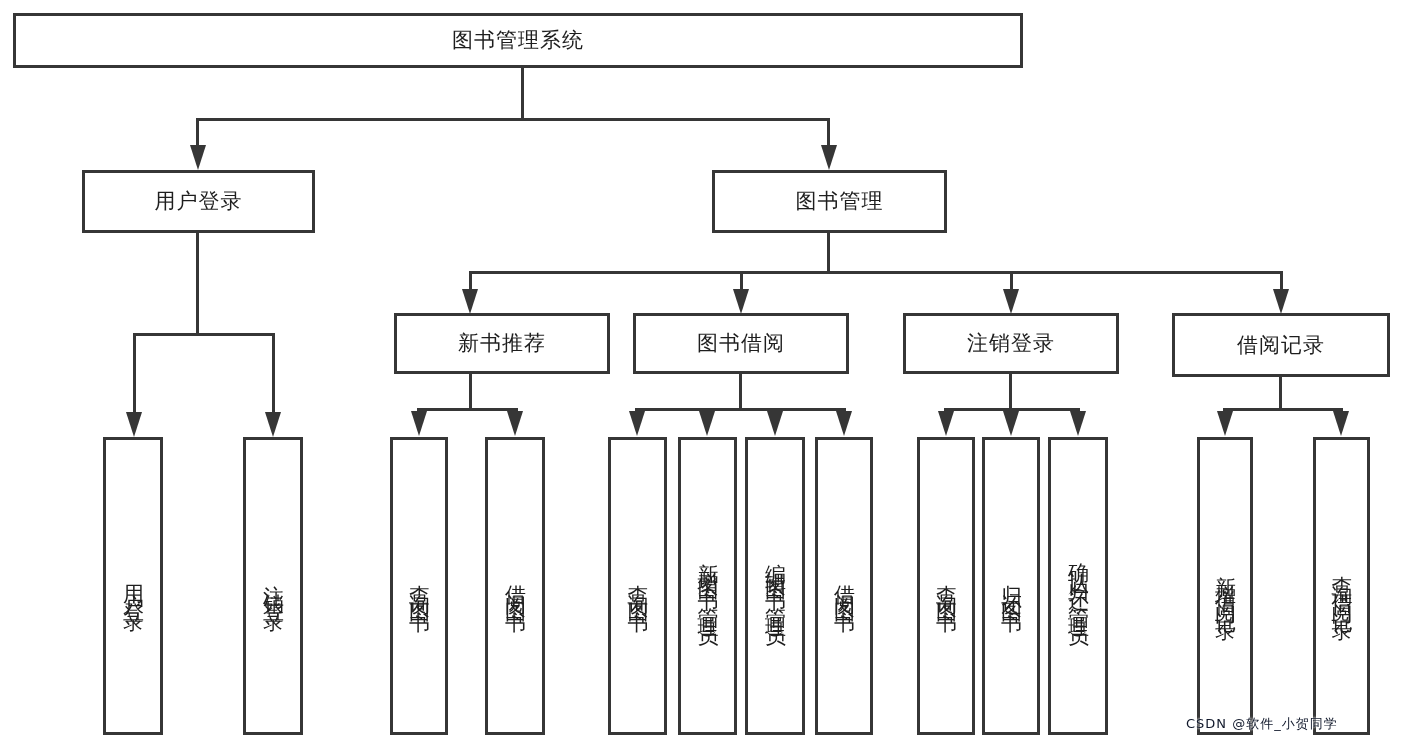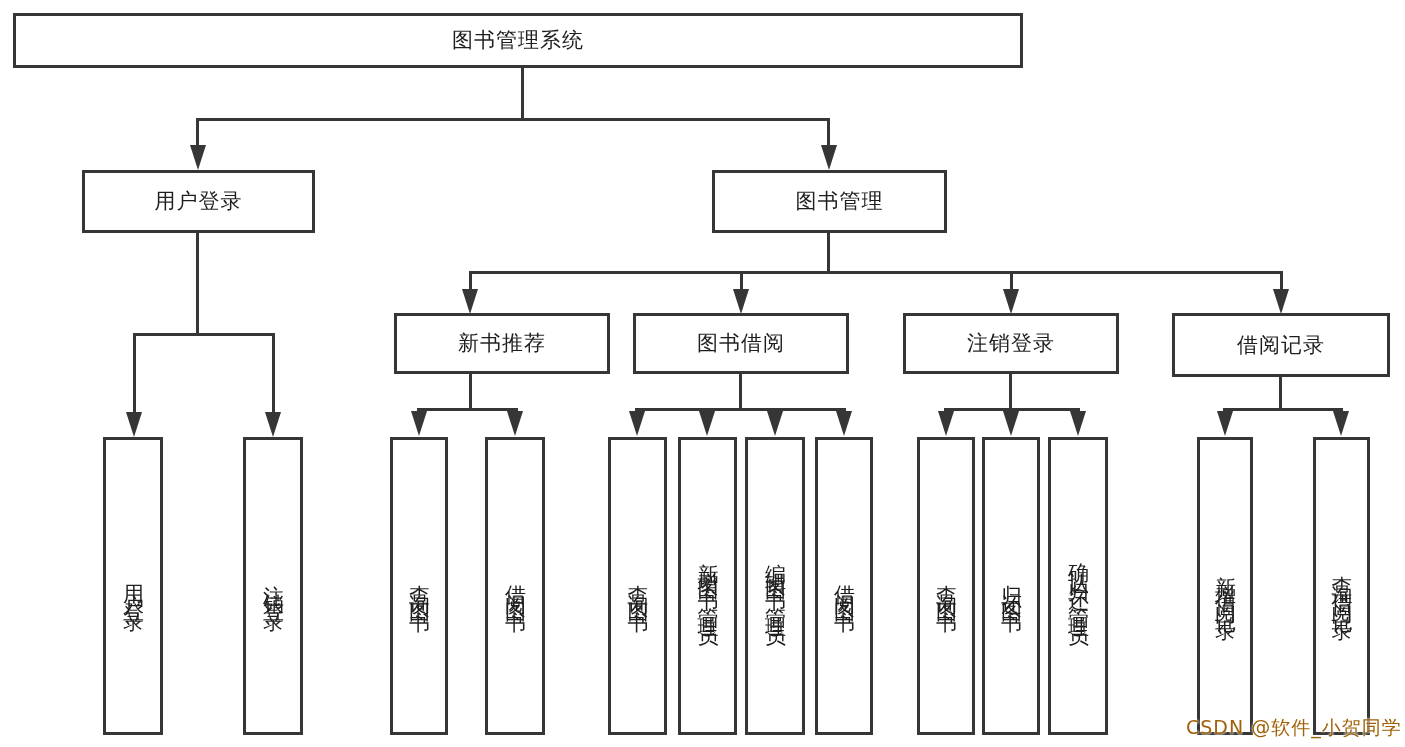--- a/index.html
+++ b/index.html
@@ -19,21 +19,21 @@
     font-size:21px;color:#1e1e1e;letter-spacing:9px;line-height:1;white-space:nowrap;
   }
   .line{position:absolute;background:#363636;}
   .arrow{
     position:absolute;width:0;height:0;
     border-left:8px solid transparent;border-right:8px solid transparent;
     border-top:25px solid #363636;
   }
   .watermark{
     position:absolute;left:1186px;top:715px;z-index:5;
-    font-size:19px;color:#a16207;letter-spacing:1px;white-space:nowrap;
+    font-size:13px;color:#0f172a;letter-spacing:1px;white-space:nowrap;
     text-shadow:0 0 3px #ffffff,0 0 2px #ffffff;
   }
 </style>
 </head>
 <body>
 
 <div class="canvas">
 
   <div class="box" style="left:13px;top:13px;width:1010px;height:55px;">
     <span class="hlabel">图书管理系统</span>

